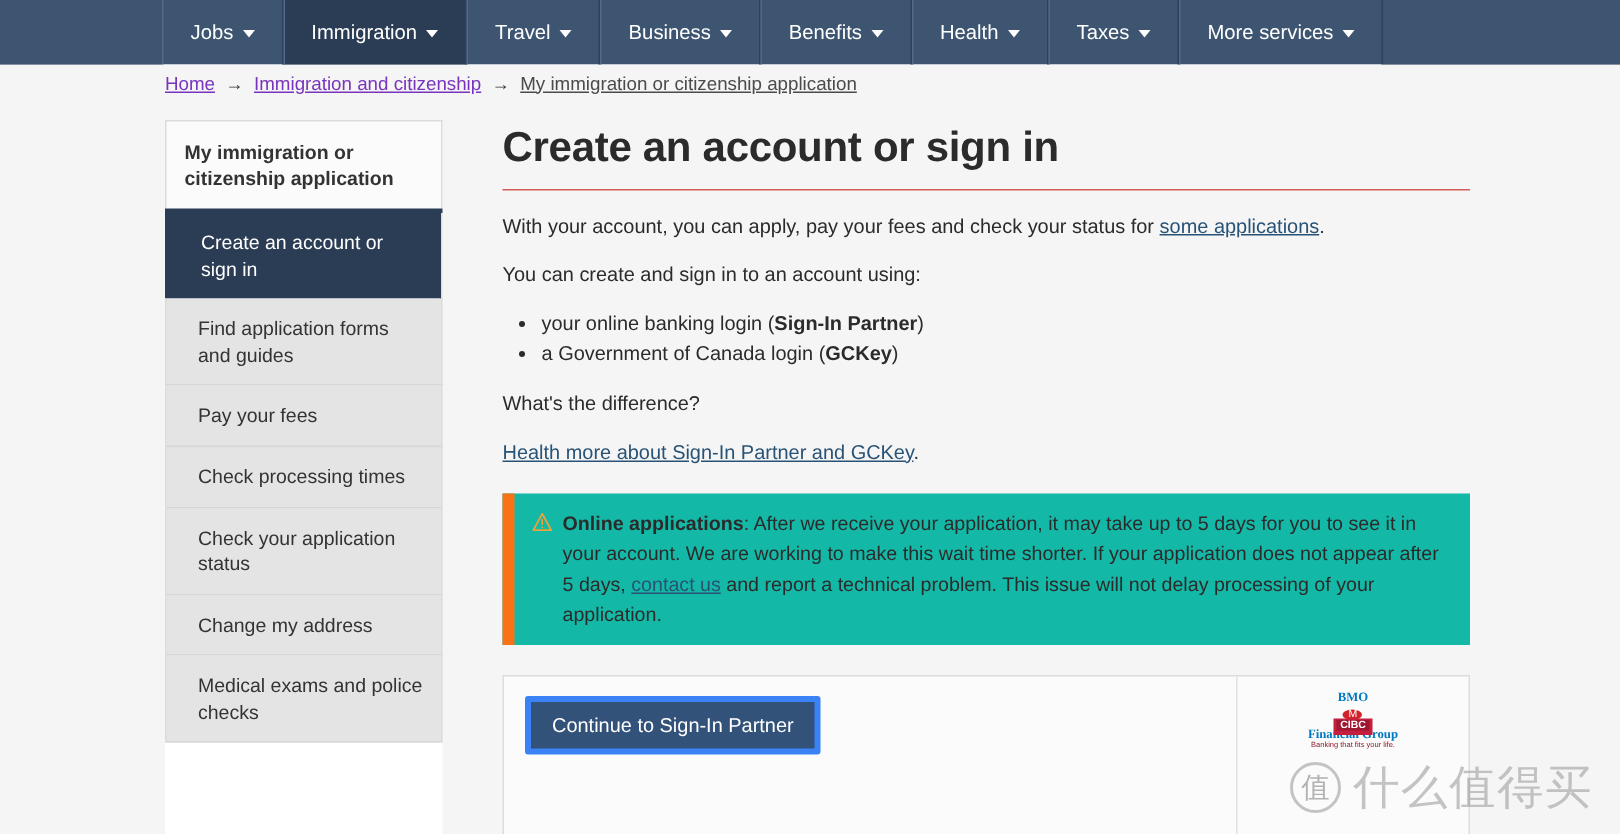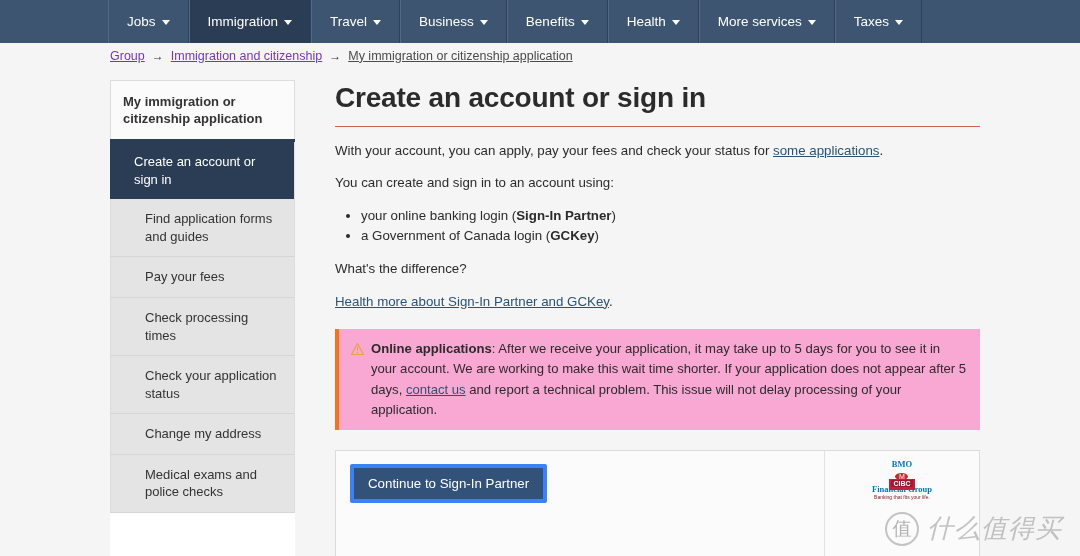--- a/index.html
+++ b/index.html
@@ -106,21 +106,21 @@
     background: #2b3c55;
     color: #ffffff;
     padding-left: 24px;
     margin-left: -1px;
     border-bottom: none;
     border-right: 1px solid #2b3c55;
   }
   .sb-item.sub { padding-left: 30px; background: #ffffff; }
   .sb-item.grey {
     background: #e4e4e4;
-    padding-left: 34px;
+    padding-left: 21px;
     border-bottom: 1px solid #d6d6d6;
     border-left: 1px solid #dcdcdc;
     border-right: 1px solid #dcdcdc;
   }
   .sb-white-wrap { border-left: 1px solid #dcdcdc; border-right: 1px solid #dcdcdc; }
 
   
   .main {
     flex: 1 1 auto;
     padding: 0 100px 0 40px;
@@ -154,22 +154,22 @@
     padding-left: 26px;
     font-size: 13.3px;
     color: #2b2b2b;
     line-height: 1.5;
   }
   ul.bullets li { margin-bottom: 1px; }
   b { font-weight: bold; }
 
   
   .alert {
-    background: #f9a8d4;
-    border-left: 4px solid #f97316;
+    background: #14b8a6;
+    border-left: 8px solid #f97316;
     padding: 10px 12px 10px 12px;
     margin: 18px 0 0 0;
     display: flex;
     gap: 7px;
   }
   .warn-tri {
     flex: none;
     margin-top: 2px;
   }
   .alert-text {
@@ -238,23 +238,22 @@
   .wm-circle {
     width: 34px; height: 34px;
     border-radius: 50%;
     border: 2px solid rgba(150,150,150,.55);
     display: flex; align-items: center; justify-content: center;
     color: rgba(130,130,130,.6);
     font-size: 19px;
   }
   .wm-text {
     color: rgba(150,150,150,.55);
-    font-size: 26px;
+    font-size: 31px;
     letter-spacing: 1px;
-    font-style: italic;
   }
 </style>
 </head>
 <body>
 
 <div class="topnav">
   <div class="nav-spacer-left"></div>
   <div id="nav-items" style="display:flex;">
       <div class="nav-item">
         <span>Jobs</span>
@@ -274,33 +273,33 @@
       </div>
       <div class="nav-item">
         <span>Benefits</span>
         <span class="caret"></span>
       </div>
       <div class="nav-item">
         <span>Health</span>
         <span class="caret"></span>
       </div>
       <div class="nav-item">
+        <span>Taxes</span>
+        <span class="caret"></span>
+      </div>
+      <div class="nav-item">
         <span>More services</span>
-        <span class="caret"></span>
-      </div>
-      <div class="nav-item">
-        <span>Taxes</span>
         <span class="caret"></span>
       </div>
     </div>
   <div class="nav-spacer-right"></div>
 </div>
 
 <div class="breadcrumb-bar">
-  <span class="crumb">Group</span>
+  <span class="crumb">Home</span>
   <span class="crumb-arrow">→</span>
   <span class="crumb">Immigration and citizenship</span>
   <span class="crumb-arrow">→</span>
   <span class="crumb dark">My immigration or citizenship application</span>
 </div>
 
 <div class="page">
 
   <nav class="sidebar">
     <div class="sb-header">My immigration or citizenship application</div>

